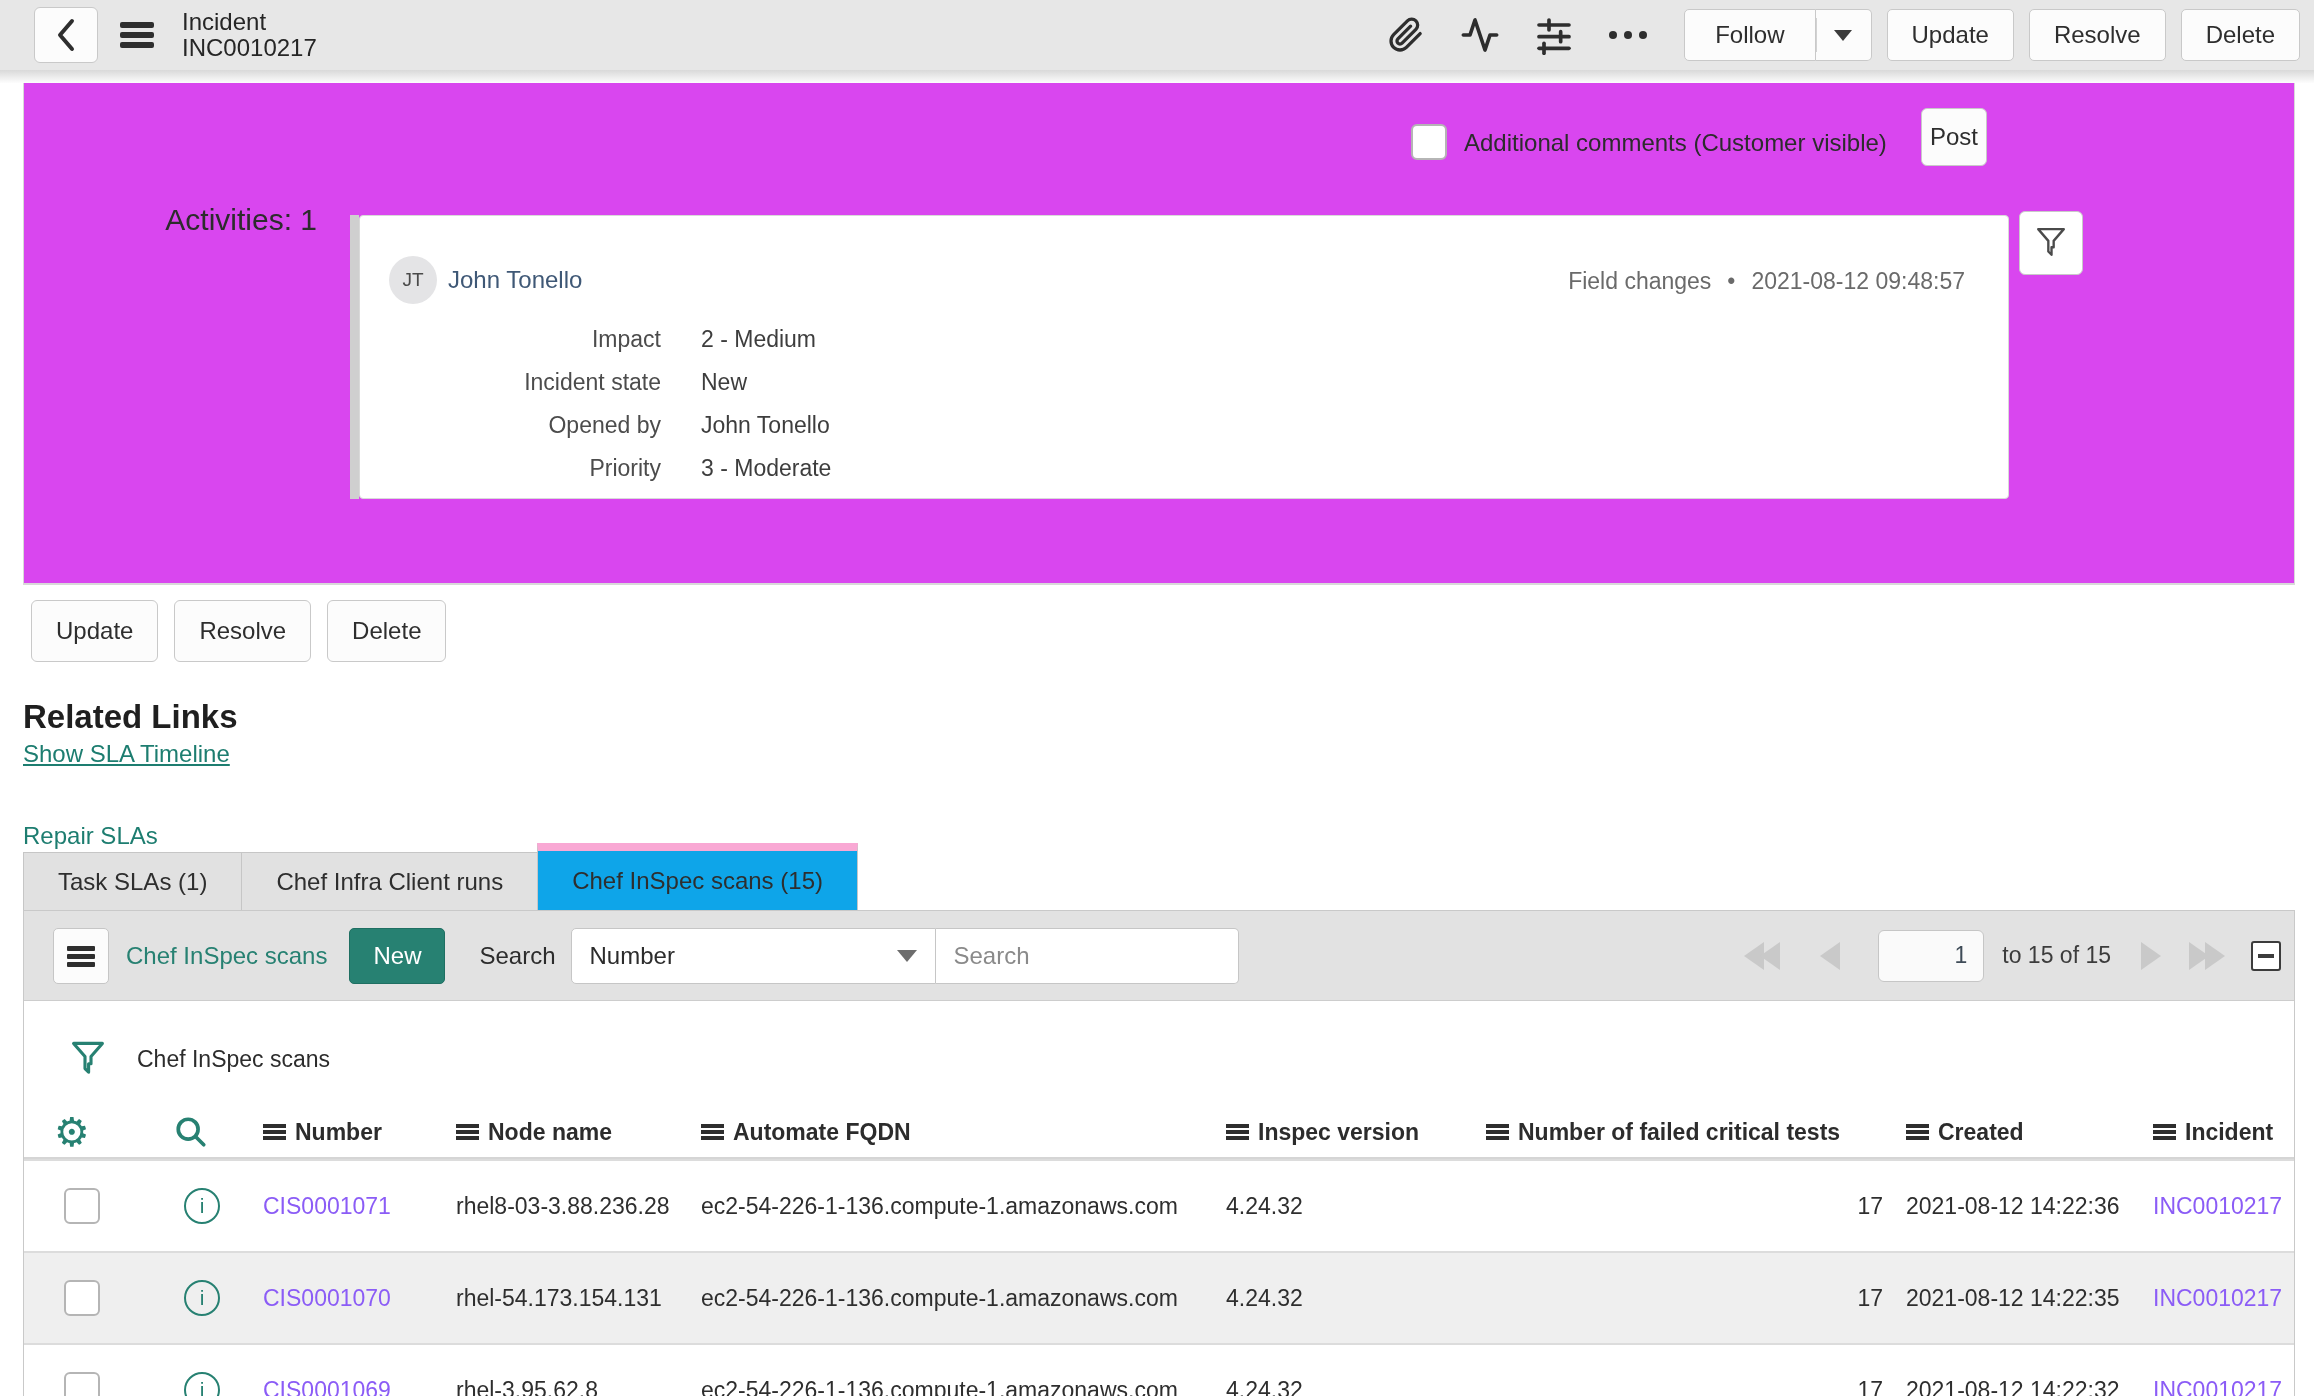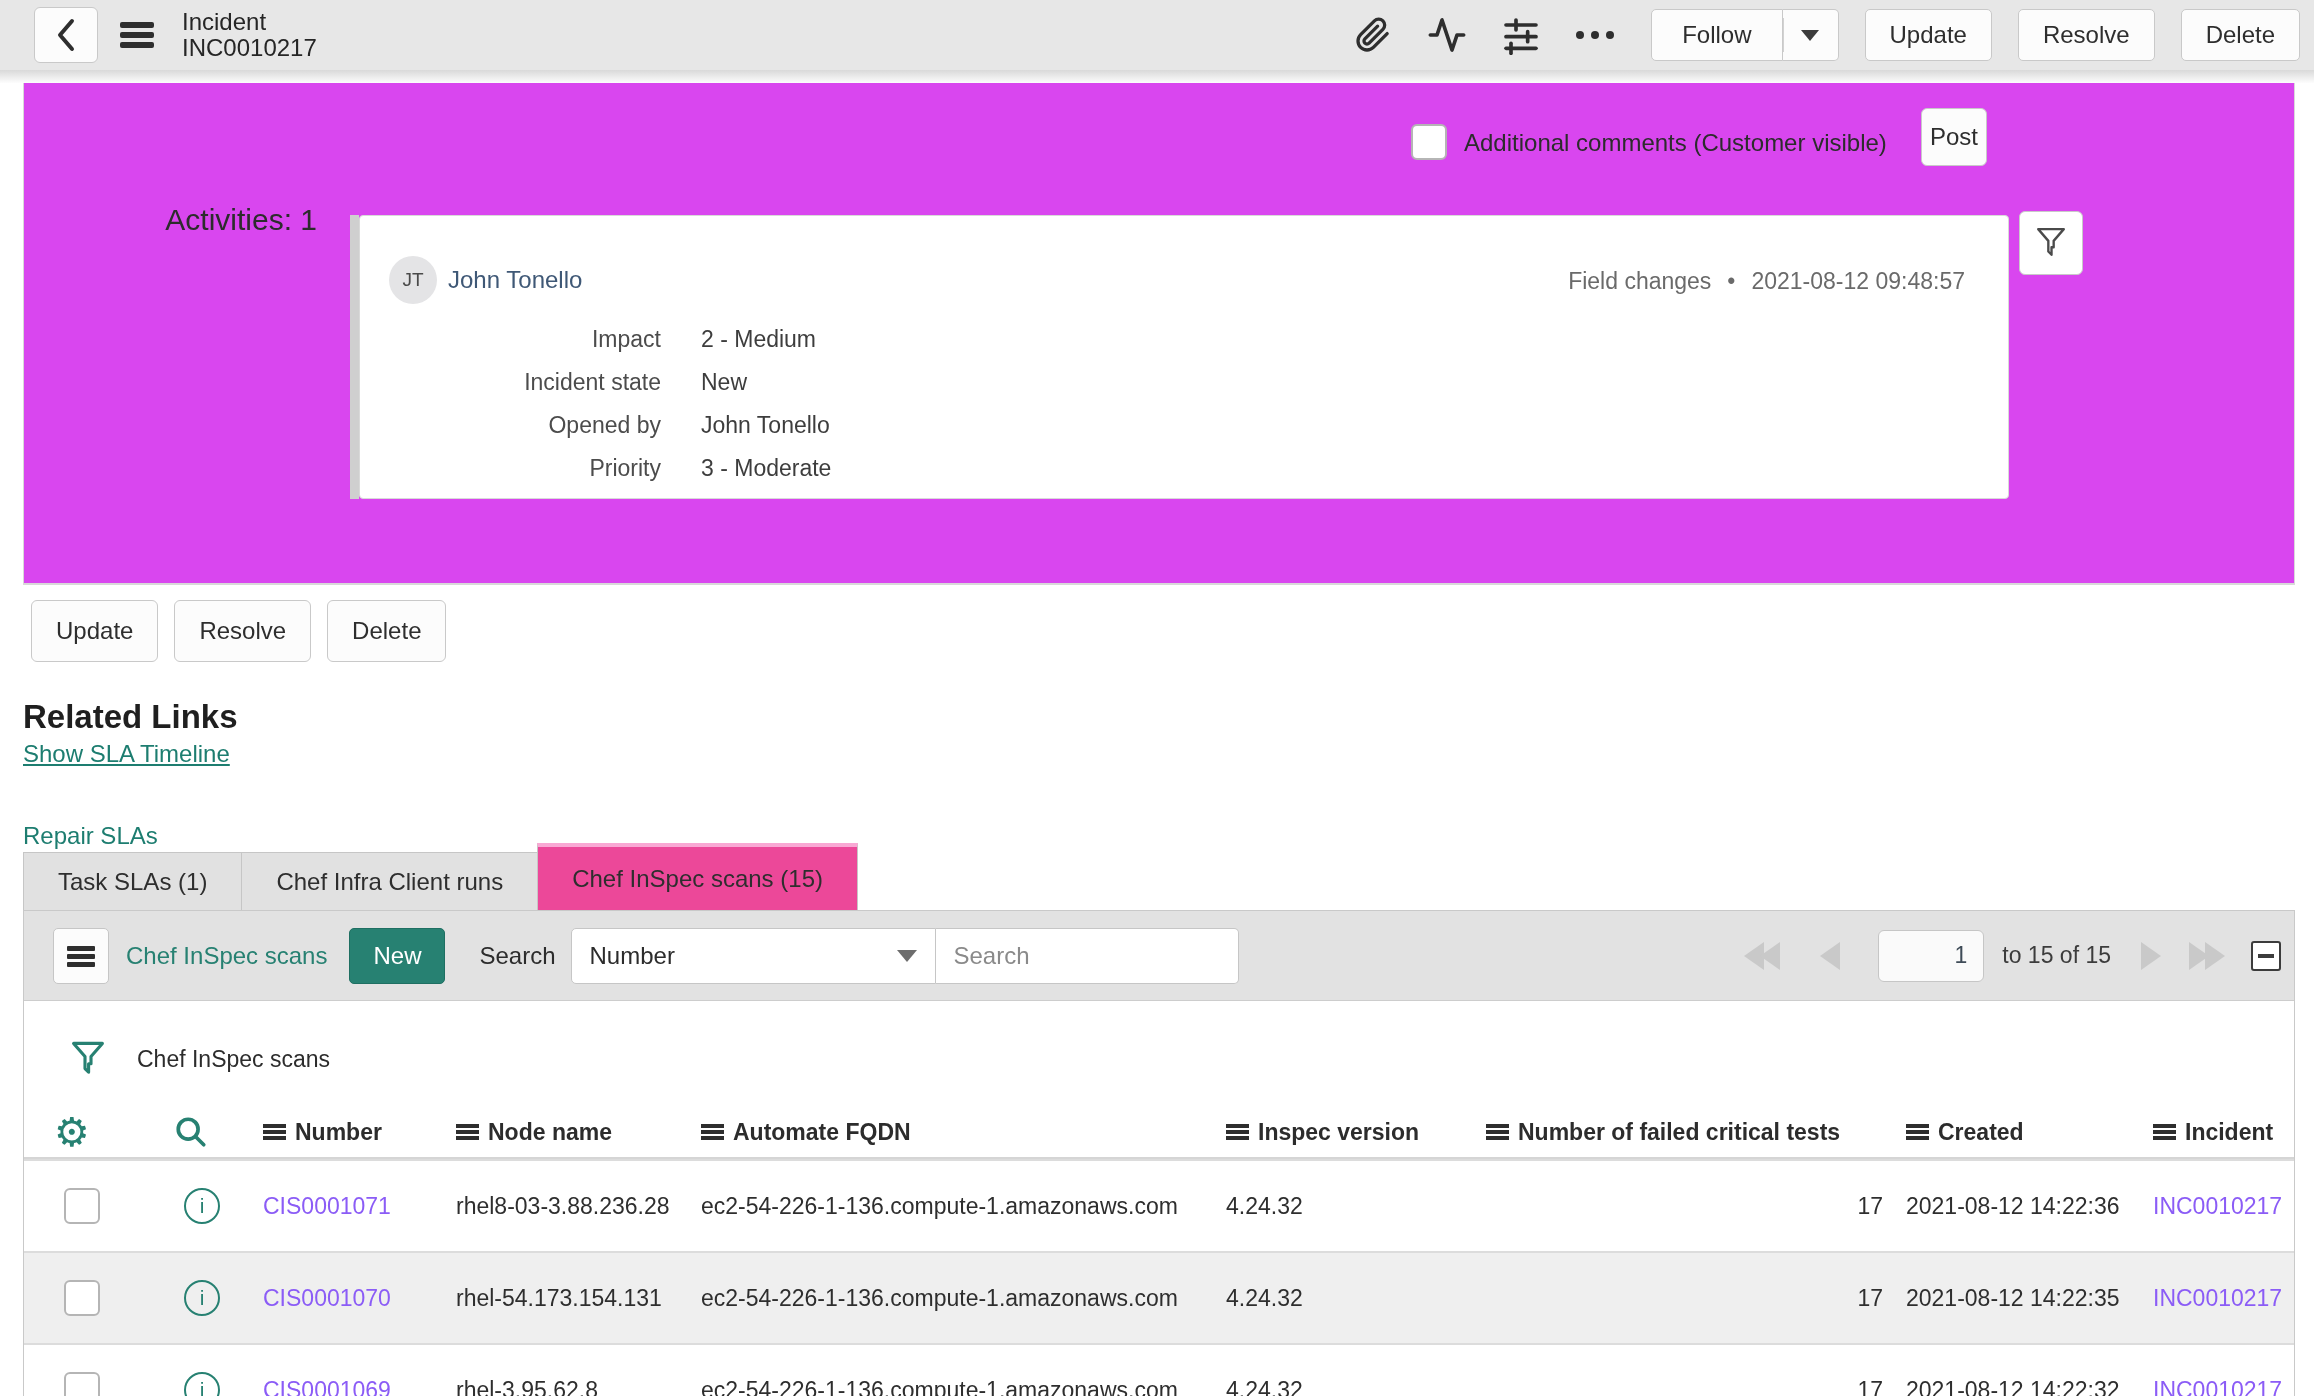--- a/index.html
+++ b/index.html
@@ -34,21 +34,21 @@
     box-shadow:0 10px 0 #2e2e2e, 0 20px 0 #2e2e2e; }
   .hdr-title { margin-left:28px; line-height:26px; font-size:24px; color:#262626; }
   .hdr-spacer { flex:1; }
   .hdr-icons { display:flex; align-items:center; gap:30px; margin-right:34px; }
   .hdr-icon { width:44px; height:44px; display:flex; align-items:center; justify-content:center; cursor:pointer; }
   .btn {
     background:#fcfcfc; border:1px solid #c9c9c9; border-radius:5px;
     font-size:24px; color:#2e2e2e; font-family:inherit;
     height:52px; padding:0 24px; cursor:pointer;
   }
-  .hdr-buttons { display:flex; align-items:center; gap:26px; }
+  .hdr-buttons { display:flex; align-items:center; gap:15px; }
   .split { display:flex; }
   .split .btn.main { border-radius:5px 0 0 5px; padding:0 30px; }
   .split .btn.caret-part { border-radius:0 5px 5px 0; border-left:none; width:56px; padding:0;
     display:flex; align-items:center; justify-content:center; position:relative; }
   .split .btn.caret-part::before { content:""; position:absolute; left:0; top:8px; bottom:8px; width:1px; background:#d2d2d2; }
   .caret-down { width:0; height:0; border-left:9px solid transparent; border-right:9px solid transparent; border-top:11px solid #3c3c3c; }
 
   
   .content-panel {
     position:absolute; left:23px; top:83px; width:2272px; height:502px;
@@ -98,21 +98,21 @@
 
   
   .tabs { position:absolute; left:23px; top:843px; display:flex; align-items:flex-end; height:67px; z-index:3; }
   .tab {
     height:58px; background:#e1e1e1; border:1px solid #c6c6c6; border-bottom:none;
     font-size:24px; color:#2e2e2e; display:flex; align-items:center;
     padding:0 34px; cursor:pointer;
   }
   .tab + .tab { margin-left:-1px; }
   .tab.active {
-    height:67px; background:#ec4899; border-top:4px solid #f9a8d4;
+    height:67px; background:#0ea5e9; border-top:8px solid #f9a8d4;
     position:relative; z-index:4;
   }
 
   
   .table-box {
     position:absolute; left:23px; top:910px; width:2272px; height:530px;
     border:1px solid #c9c9c9; border-bottom:none; background:#fff; z-index:2;
   }
   .list-toolbar {
     height:90px; background:#e2e2e2; border-bottom:1px solid #cdcdcd;

